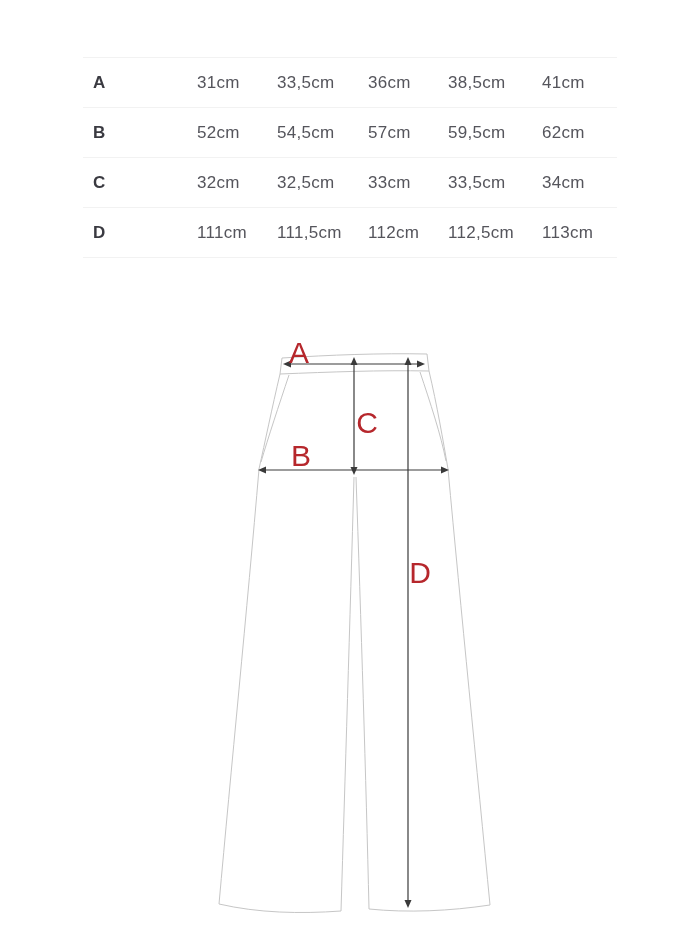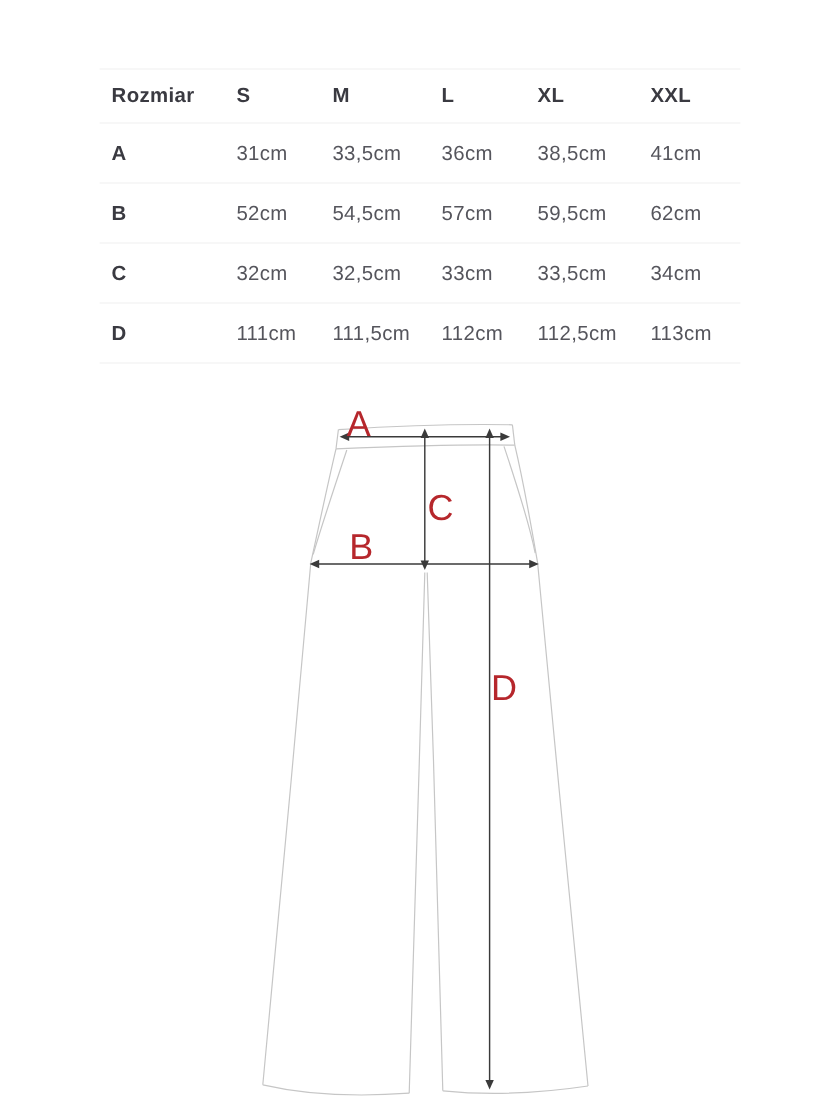--- a/index.html
+++ b/index.html
@@ -36,28 +36,20 @@
     font-family:"Liberation Sans", sans-serif;
     font-size:30px;
   }
 </style>
 </head>
 <body>
 
 <div class="page">
 
   <div class="size-table">
-    <div class="trow header">
-      <div class="cell head">Rozmiar</div>
-      <div class="cell head">S</div>
-      <div class="cell head">M</div>
-      <div class="cell head">L</div>
-      <div class="cell head">XL</div>
-      <div class="cell head">XXL</div>
-    </div>
 
     <div class="trow">
       <div class="cell head">A</div>
       <div class="cell">31cm</div>
       <div class="cell">33,5cm</div>
       <div class="cell">36cm</div>
       <div class="cell">38,5cm</div>
       <div class="cell">41cm</div>
     </div>
 

